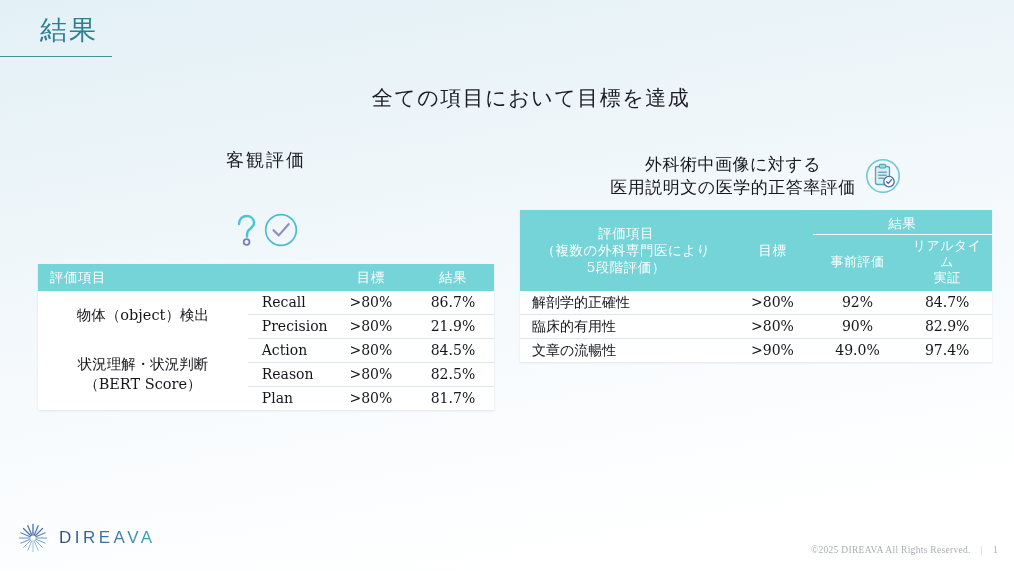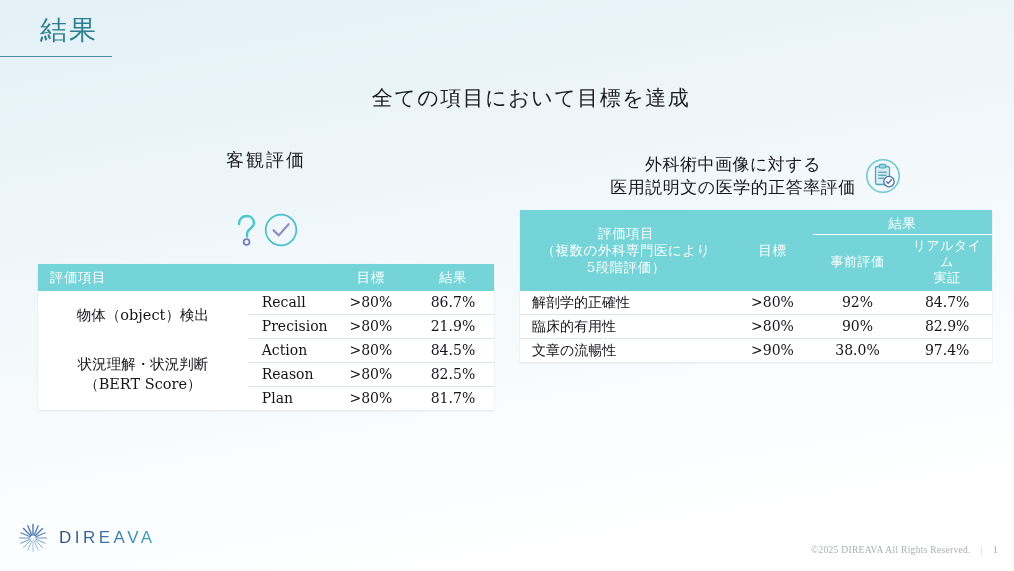--- a/index.html
+++ b/index.html
@@ -314,21 +314,21 @@
           </tr>
           <tr>
             <td class="t-left">臨床的有用性</td>
             <td class="t-center">&gt;80%</td>
             <td class="t-center">90%</td>
             <td class="t-center">82.9%</td>
           </tr>
           <tr>
             <td class="t-left">文章の流暢性</td>
             <td class="t-center">&gt;90%</td>
-            <td class="t-center">38.0%</td>
+            <td class="t-center">49.0%</td>
             <td class="t-center">97.4%</td>
           </tr>
         </tbody>
       </table>
     </div>
   </div>
 
   <div id="footer-logo">
     <svg width="34" height="34" viewBox="0 0 34 34">
       <g stroke-linecap="round">

